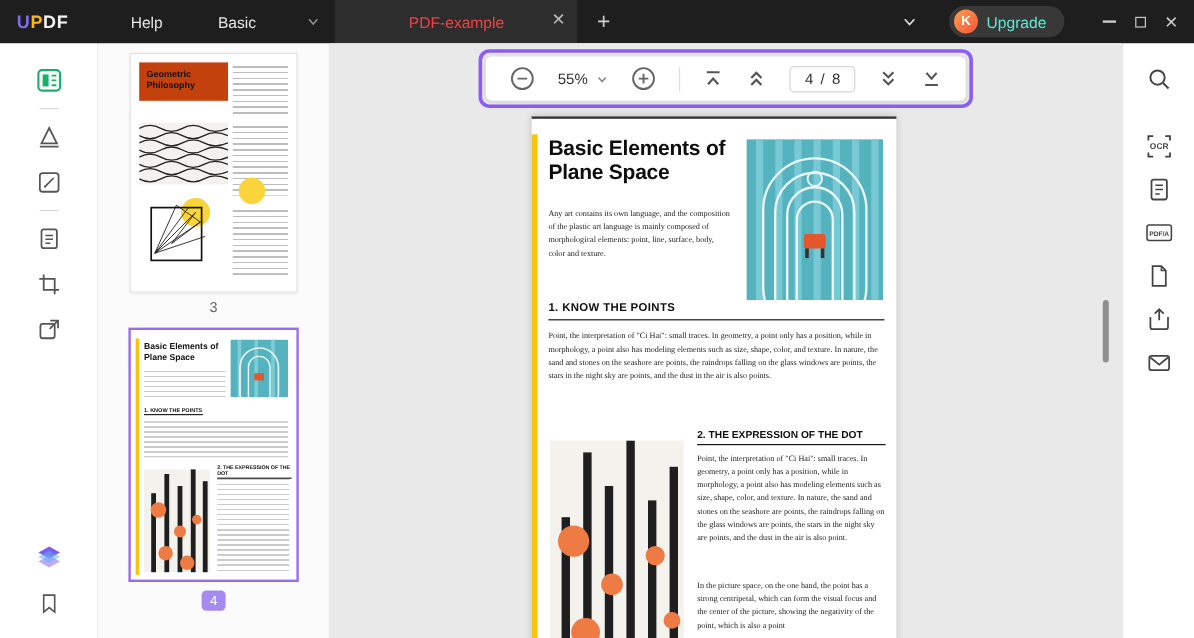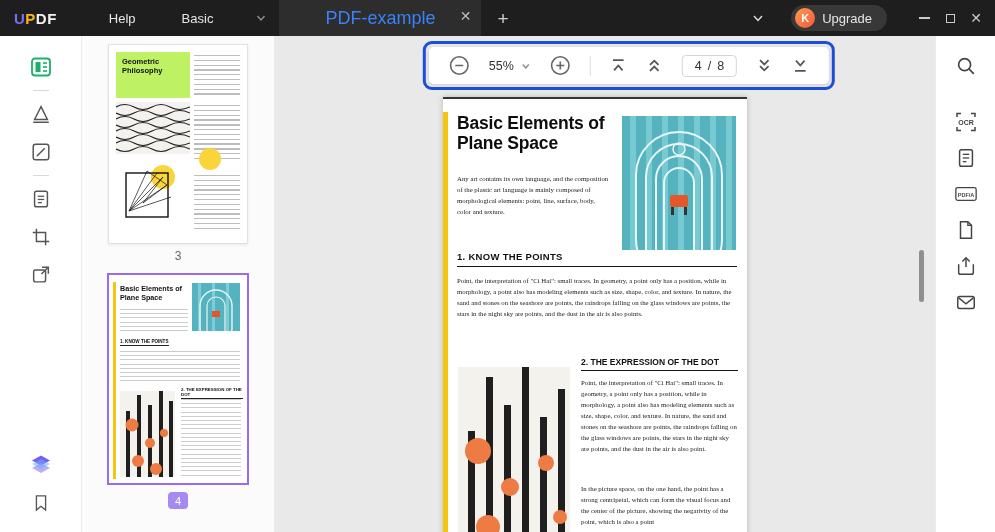--- a/index.html
+++ b/index.html
@@ -9,27 +9,27 @@
     font-family:"Liberation Sans", sans-serif; background:#e9e9e9;
   }
   
   .titlebar{height:36px;background:#1e1e1e;display:flex;align-items:center;color:#ddd;position:relative;}
   .logo{margin-left:14px;font-size:15px;font-weight:bold;letter-spacing:.5px;display:flex;}
   .logo .l-u{color:#7a6ff0}.logo .l-p{color:#fdb515}.logo .l-df{color:#f2f2f2}
   .menu{font-size:13px;color:#e6e6e6;cursor:default}
   .menu-file{margin-left:52px}.menu-help{margin-left:46px}
   .tab-list-caret{margin-left:42px;display:flex;align-items:center;opacity:.8}
   .tab{margin-left:12px;width:202px;height:36px;background:#2d2d2d;display:flex;align-items:center;position:relative;}
-  .tab-title{margin:0 auto;font-size:18px;color:#3b82f6}
+  .tab-title{margin:0 auto;font-size:13px;color:#ef4444}
   .tab-close{position:absolute;right:10px;top:9px;color:#bdbdbd;font-size:14px;line-height:1;cursor:pointer}
   .new-tab{margin-left:16px;color:#cfcfcf;font-size:19px;font-weight:300;cursor:pointer;line-height:1}
   .collapse-caret{margin-left:auto;margin-right:26px;display:flex;cursor:pointer}
   .upgrade-pill{display:flex;align-items:center;gap:7px;background:#383838;border-radius:15px;padding:3px 15px 3px 4px;margin-right:24px;cursor:pointer}
   .avatar{width:20px;height:20px;border-radius:50%;background:linear-gradient(135deg,#ff9f4d,#f4543c);color:#fff;font-size:11px;font-weight:bold;display:flex;align-items:center;justify-content:center}
-  .upgrade-label{color:#e5e5e5;font-size:13px}
+  .upgrade-label{color:#5eead4;font-size:13px}
   .win-btn{display:flex;align-items:center;justify-content:center;width:26px;height:26px;cursor:pointer;color:#c9c9c9}
   .win-min-bar{width:11px;height:1.4px;background:#c9c9c9}
   .win-max-box{width:9px;height:9px;border:1.2px solid #c9c9c9}
   .win-close{font-size:14px;margin-right:6px}
 
   
   .workspace{display:flex;height:496px;}
 
   
   .left-rail{width:82px;background:#fff;border-right:1px solid #ebebeb;display:flex;flex-direction:column;align-items:center;padding:12px 0 10px;}
@@ -40,42 +40,42 @@
   
   .thumb-panel{width:193px;background:#fbfbfb;border-right:1px solid #ebebeb;display:flex;flex-direction:column;align-items:center;padding-top:8px;overflow:hidden}
   .thumb{position:relative;background:#fff;}
   .thumb3{width:140px;height:200px;border:1px solid #e2e2e2;box-shadow:0 1px 3px rgba(0,0,0,.08);cursor:pointer}
   .thumb-num{font-size:12px;color:#666;text-align:center;margin:5px 0 10px}
   .thumb4{width:142px;height:212px;border:2px solid #9a6bf0;cursor:pointer}
   .thumb-num-badge{width:20px;height:17px;background:#a58bf0;color:#fff;border-radius:4px;font-size:11px;display:flex;align-items:center;justify-content:center;margin:7px auto 0}
   .fake-lines{background-image:repeating-linear-gradient(to bottom,#bdbdbd 0,#bdbdbd 1.3px,transparent 1.3px,transparent 4.8px)}
   .fake-lines-lt{background-image:repeating-linear-gradient(to bottom,#cccccc 0,#cccccc 1.1px,transparent 1.1px,transparent 4.2px)}
   
-  .t3-yellow{position:absolute;left:7px;top:7px;width:74px;height:46px;background:#bef264;padding:5px 5px 0 6px}
+  .t3-yellow{position:absolute;left:7px;top:7px;width:74px;height:32px;background:#c2410c;padding:5px 5px 0 6px}
   .t3-title{font-size:7.5px;font-weight:bold;line-height:1.25;color:#111}
   .t3-lines1{position:absolute;right:7px;top:10px;width:46px;height:40px}
   .t3-wave{position:absolute;left:7px;top:57px;width:74px;height:52px}
   .t3-lines2{position:absolute;right:7px;top:60px;width:46px;height:58px}
   .t3-circle{position:absolute;right:26px;top:103px;width:22px;height:22px;border-radius:50%;background:#f9d43a}
   .t3-art{position:absolute;left:10px;top:116px;width:62px;height:66px}
   .t3-lines3{position:absolute;right:7px;top:130px;width:46px;height:56px}
   
   .t4-bar{position:absolute;left:4px;top:7px;bottom:4px;width:2.5px;background:#f6c50d}
   .t4-title{position:absolute;left:11px;top:9px;width:72px;font-size:7.2px;font-weight:bold;line-height:1.25;color:#111}
   .t4-img{position:absolute;right:7px;top:8px;width:48px;height:48px}
   .t4-lines1{position:absolute;left:11px;top:34px;width:68px;height:24px}
   .t4-h1{position:absolute;left:11px;top:64px;font-size:4.6px;font-weight:bold;color:#111;border-bottom:.6px solid #222;padding-bottom:1px}
   .t4-lines2{position:absolute;left:11px;top:76px;width:120px;height:30px}
   .t4-imgdots{position:absolute;left:11px;top:116px;width:55px;height:86px}
   .t4-h2{position:absolute;left:72px;top:112px;width:62px;font-size:4.4px;font-weight:bold;color:#111;border-bottom:.6px solid #222;padding-bottom:1px}
   .t4-lines3{position:absolute;left:72px;top:124px;width:60px;height:78px}
 
   
   .viewer{flex:1;position:relative;overflow:hidden;background:#e9e9e9}
-  .toolbar-wrap{position:absolute;left:50%;transform:translateX(-50%);top:5px;border:3px solid #1d4ed8;border-radius:9px;padding:3px;margin-left:24px;}
+  .toolbar-wrap{position:absolute;left:50%;transform:translateX(-50%);top:5px;border:3px solid #8b5cf6;border-radius:9px;padding:3px;}
   .toolbar{background:#fff;border-radius:5px;height:37px;display:flex;align-items:center;padding:0 20px;gap:19px;box-shadow:0 1px 4px rgba(0,0,0,.12)}
   .tb-icon{display:flex;align-items:center;justify-content:center;cursor:pointer}
   .zoom-value{font-size:12.5px;color:#333;display:flex;align-items:center;gap:7px;cursor:pointer}
   .tb-divider{width:1px;height:20px;background:#ddd}
   .page-box{border:1px solid #d5d5d5;border-radius:4px;padding:3px 12px;font-size:12.5px;color:#333;display:flex;gap:6px;cursor:text}
 
   
   .page{position:absolute;left:168px;top:61px;width:304px;height:500px;background:#fff;box-shadow:0 0 6px rgba(0,0,0,.20);border-top:2px solid #353535}
   .page-accent{position:absolute;left:0;top:13px;bottom:0;width:5px;background:#f6c50d}
   .doc-title{position:absolute;left:14px;top:14px;width:172px;font-size:17.5px;font-weight:800;line-height:1.15;color:#0d0d0d;letter-spacing:-.2px}

